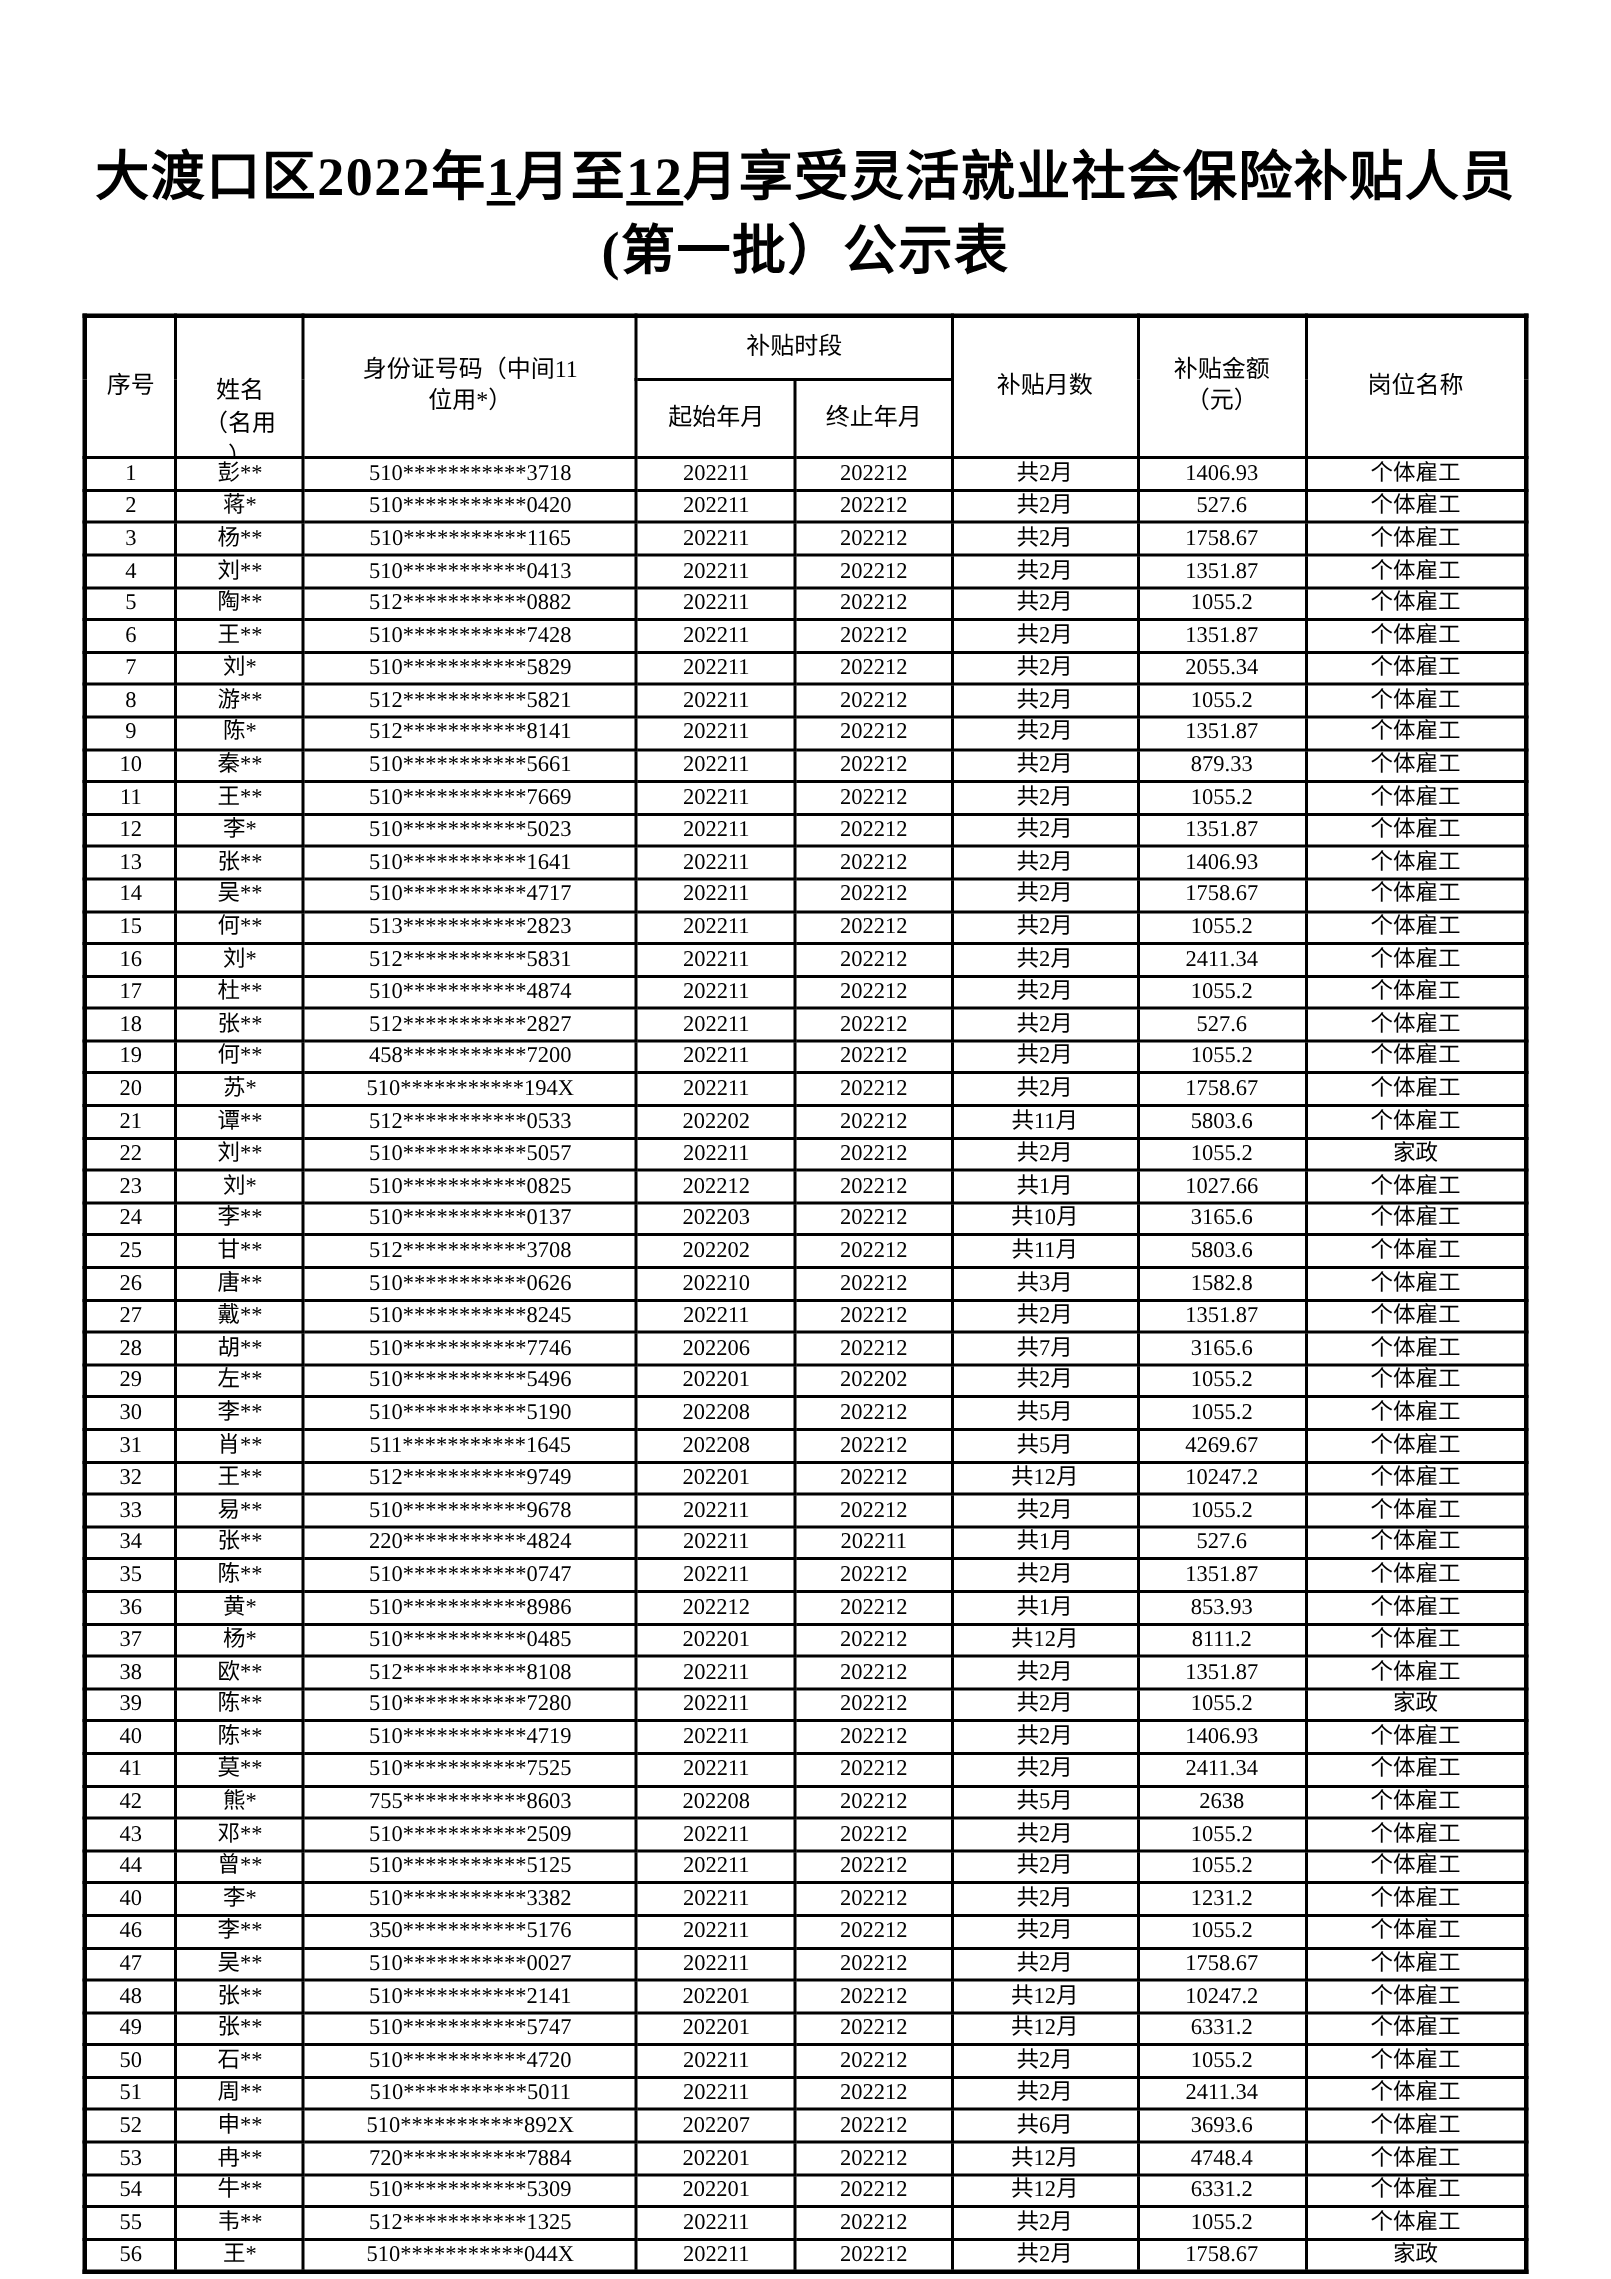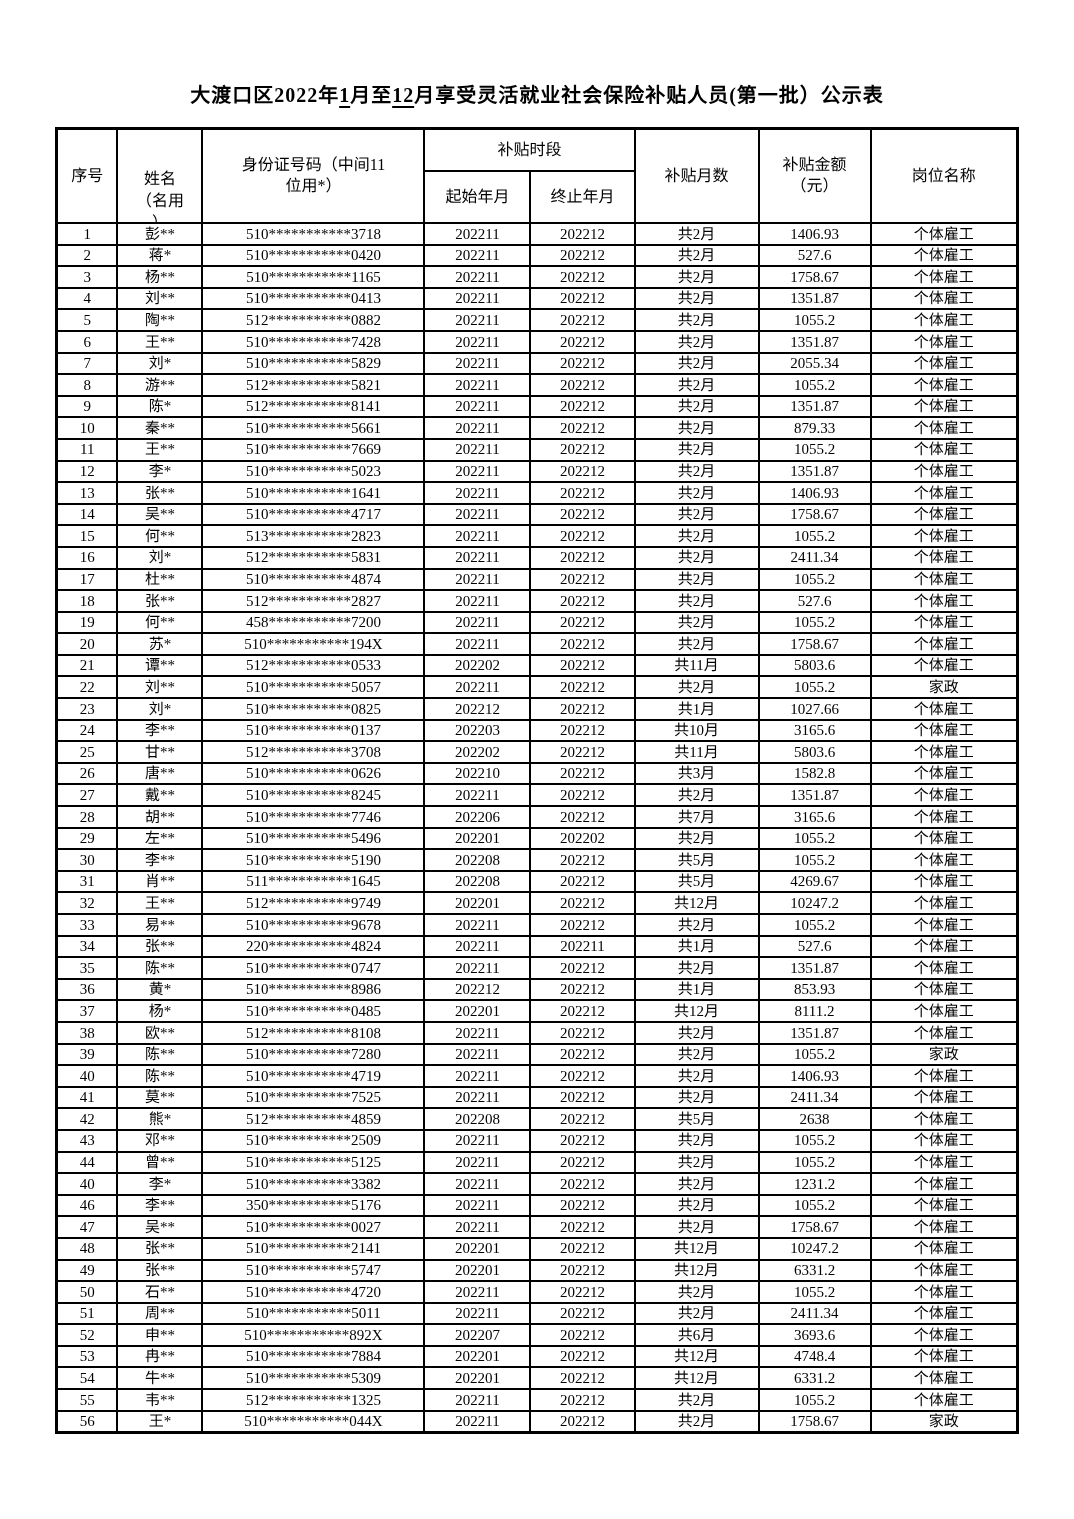--- a/index.html
+++ b/index.html
@@ -6,23 +6,23 @@
   html,body { background:#ffffff; }
   body {
     width:1074px; height:1519px;
     font-family:"Liberation Serif","DejaVu Serif",serif;
     color:#000;
     position:relative;
     overflow:hidden;
   }
   .title {
     width:950px;
-    margin:4px auto;
+    margin:16px auto;
     padding-top:78px;
-    font-size:20px;
+    font-size:36px;
     font-weight:700;
     text-align:center;
     line-height:1.35;
     letter-spacing:1px;
   }
   .title .u { text-decoration:underline; text-underline-offset:4px; }
   table.subsidy {
     width:961px;
     margin:18px auto 0 auto;
     border-collapse:collapse;
@@ -503,21 +503,21 @@
         <td>510***********7525</td>
         <td>202211</td>
         <td>202212</td>
         <td>共2月</td>
         <td>2411.34</td>
         <td>个体雇工</td>
       </tr>
       <tr>
         <td>42</td>
         <td>熊*</td>
-        <td>512***********4859</td>
+        <td>755***********8603</td>
         <td>202208</td>
         <td>202212</td>
         <td>共5月</td>
         <td>2638</td>
         <td>个体雇工</td>
       </tr>
       <tr>
         <td>43</td>
         <td>邓**</td>
         <td>510***********2509</td>
@@ -613,21 +613,21 @@
         <td>510***********892X</td>
         <td>202207</td>
         <td>202212</td>
         <td>共6月</td>
         <td>3693.6</td>
         <td>个体雇工</td>
       </tr>
       <tr>
         <td>53</td>
         <td>冉**</td>
-        <td>510***********7884</td>
+        <td>720***********7884</td>
         <td>202201</td>
         <td>202212</td>
         <td>共12月</td>
         <td>4748.4</td>
         <td>个体雇工</td>
       </tr>
       <tr>
         <td>54</td>
         <td>牛**</td>
         <td>510***********5309</td>

